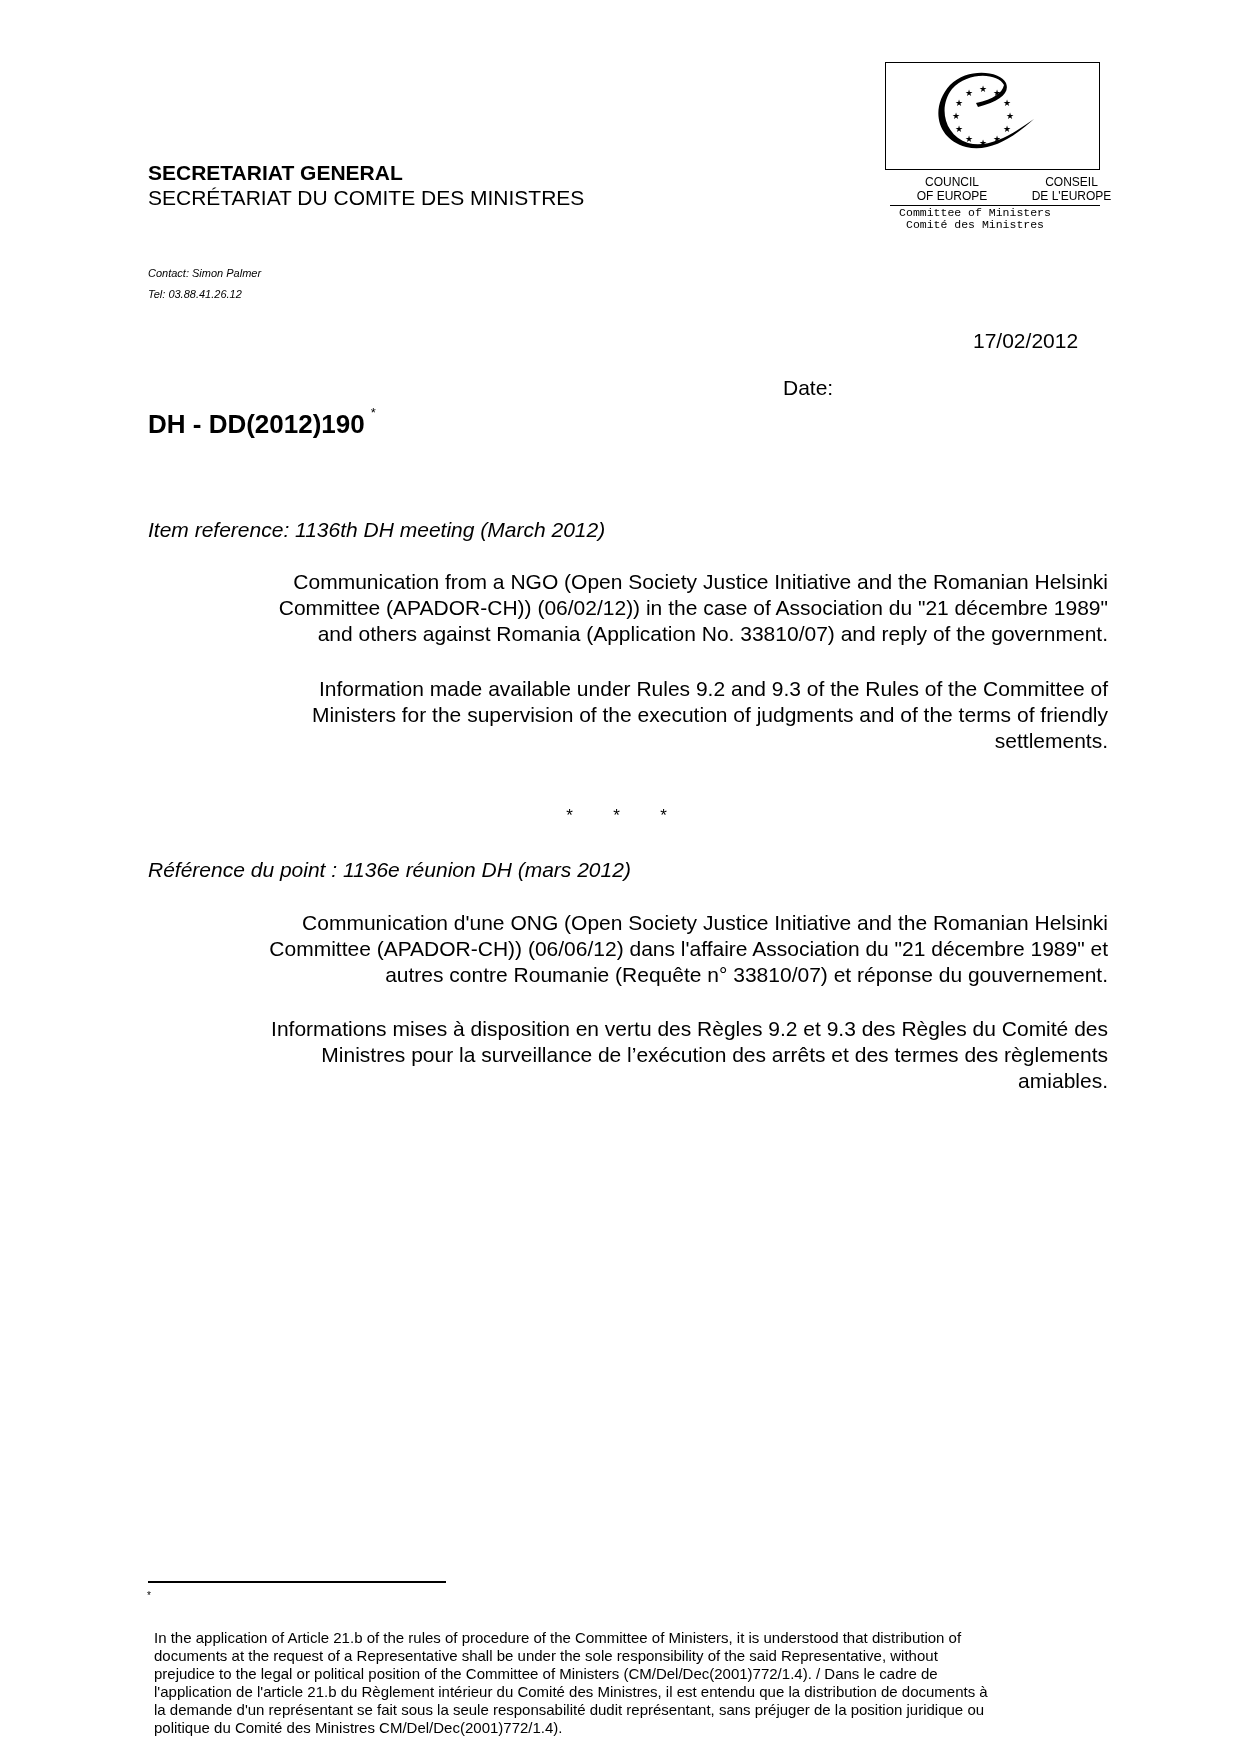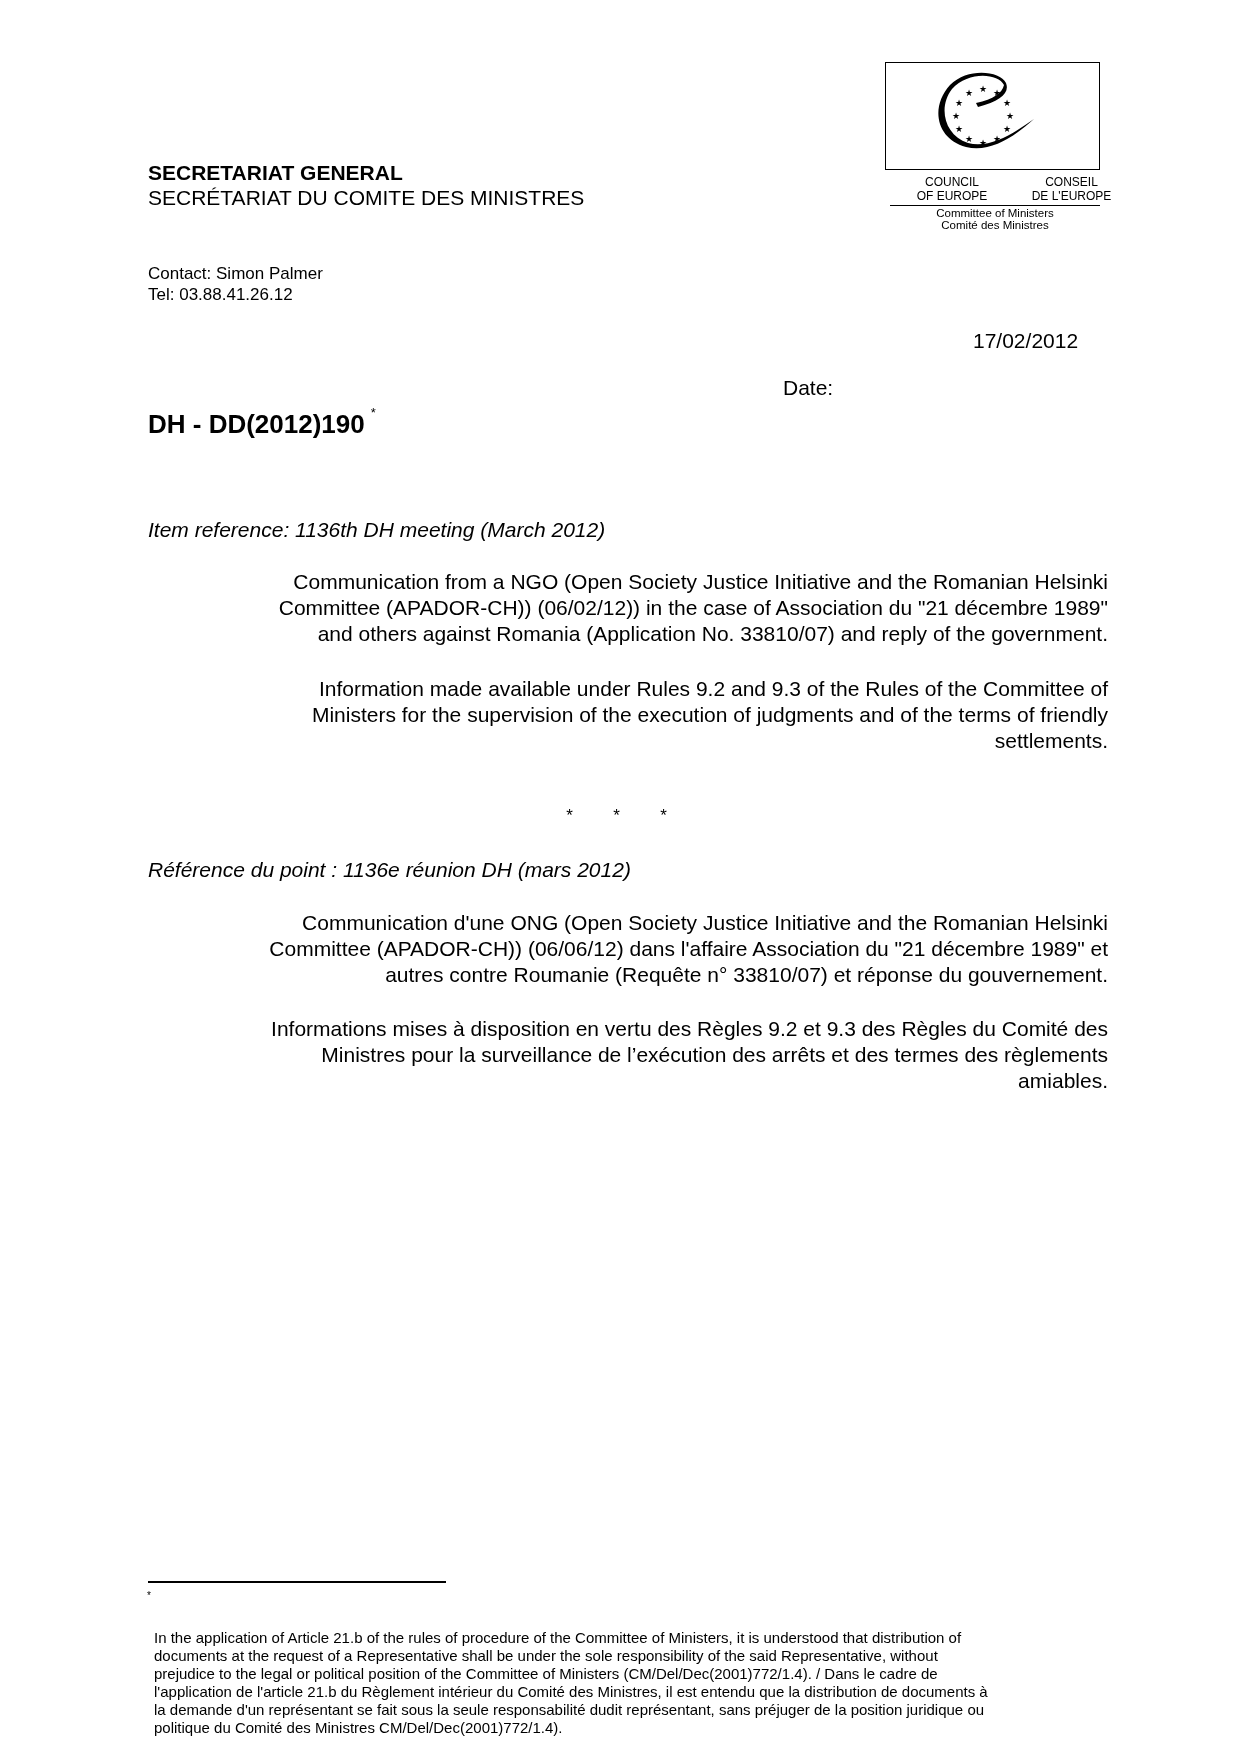--- a/index.html
+++ b/index.html
@@ -1,20 +1,20 @@
 <!DOCTYPE html>
 <html><head>
   <meta charset="utf-8">
   <style>
     html, body { margin: 0; padding: 0; background: #ffffff; }
     body { width: 1240px; height: 1754px; position: relative; overflow: hidden; color: #000; font-family: "Liberation Sans", sans-serif; }
     .abs { position: absolute; }
     .hdr-line { font-size: 21px; line-height: 25px; white-space: nowrap; }
     .hdr-bold { font-weight: bold; }
-    .contact { font-size: 17px; line-height: 21px; white-space: nowrap; }
+    .contact { font-style: italic; font-size: 11px; line-height: 21px; white-space: nowrap; }
     .date-label, .date-value { font-size: 21px; white-space: nowrap; }
     .docref { font-size: 26px; font-weight: bold; white-space: nowrap; }
     .docref sup { font-size: 13px; font-weight: normal; vertical-align: top; position: relative; top: -4px; margin-left: 6px; }
     .italic-ref { font-style: italic; font-size: 21px; white-space: nowrap; }
     .para { font-size: 21px; line-height: 26px; width: 960px; white-space: pre-line; text-align: right; }
     .sep { font-size: 17px; letter-spacing: 0; white-space: nowrap; }
     .sep span { display: inline-block; width: 47px; text-align: center; }
     .fn-rule { height: 2px; background: #000; }
     .fn-text { font-size: 15px; line-height: 18px; width: 940px; white-space: pre-line; }
     .fn-mark { font-size: 10px; position: absolute; left: -7px; top: -6px; }
@@ -60,21 +60,21 @@
 </div>
 <div class="abs" style="left:912px; top:175px; width:80px;">
   <div class="logo-text">COUNCIL</div>
   <div class="logo-text">OF EUROPE</div>
 </div>
 <div class="abs" style="left:1000px; top:175px; width:95px;margin-left:24px;">
   <div class="logo-text">CONSEIL</div>
   <div class="logo-text">DE L'EUROPE</div>
 </div>
 <div class="abs" style="left:890px; top:205px; width:210px; height:1px; background:#000;"></div>
-<div class="abs" style="left:890px; top:207px; width:210px;">
+<div class="abs" style="left:870px; top:207px; width:210px;font-family:Liberation Mono, monospace;">
   <div class="logo-sub">Committee of Ministers</div>
   <div class="logo-sub">Comité des Ministres</div>
 </div>
 
 <div class="abs date-label" style="left:783px; top:329px;margin-top:47px;">Date:</div>
 <div class="abs date-value" style="left:973px; top:329px;">17/02/2012</div>
 
 <div class="abs docref" style="left:148px; top:409px;">
   <span>DH - DD(2012)190</span><sup>*</sup>
 </div>

